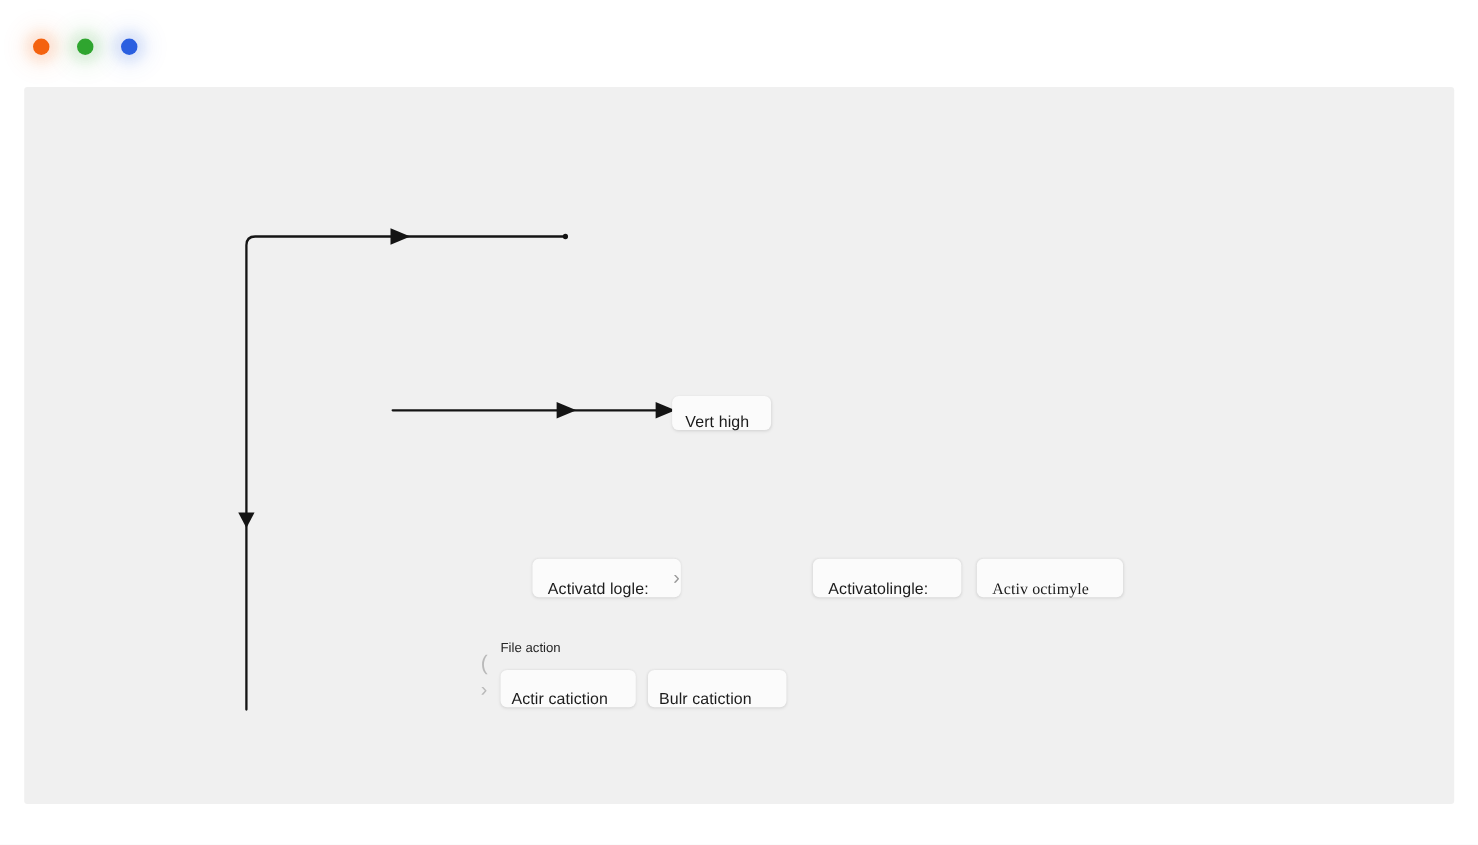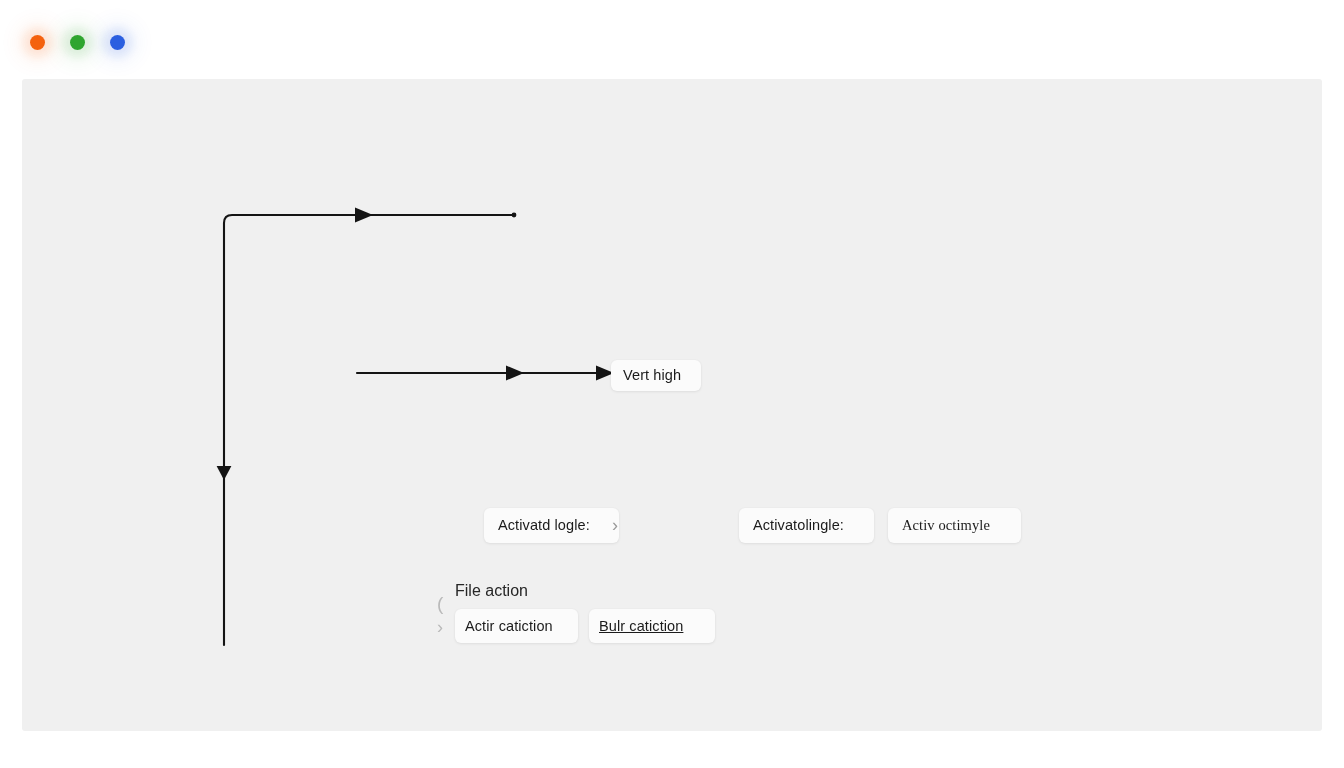--- a/index.html
+++ b/index.html
@@ -61,39 +61,39 @@
   
   .pill {
     position: absolute;
     background: #fbfbfb;
     border-radius: 6px;
     box-shadow: 0 1px 3px rgba(0,0,0,0.07), 0 0 2px rgba(0,0,0,0.04);
     color: #1b1b1b;
     font-size: 14.5px;
     line-height: 1;
     display: flex;
-    align-items: center;
+    align-items: flex-end;
     padding: 0 14px;
     box-sizing: border-box;
     white-space: nowrap;
     letter-spacing: 0.1px;
   }
 
   #pill-vert-high     { left: 611px; top: 360px; width: 90px;  height: 31px; padding-left: 12px; }
   #pill-activatd      { left: 484px; top: 508px; width: 135px; height: 35px; }
   #pill-activatoling  { left: 739px; top: 508px; width: 135px; height: 35px; }
   #pill-activ-octimy  { left: 888px; top: 508px; width: 133px; height: 35px; font-family: Liberation Serif, serif; }
   #pill-actir-arling  { left: 455px; top: 609px; width: 123px; height: 34px; padding-left: 10px; }
-  #pill-bulr-catic    { left: 589px; top: 609px; width: 126px; height: 34px; padding-left: 10px; text-decoration: underline; }
+  #pill-bulr-catic    { left: 589px; top: 609px; width: 126px; height: 34px; padding-left: 10px; }
 
   #label-file-action {
     position: absolute;
     left: 455px;
     top: 583px;
-    font-size: 16px;
+    font-size: 12px;
     color: #262626;
     line-height: 1;
     white-space: nowrap;
   }
 
   
   .glyph {
     position: absolute;
     color: #b9b9b9;
     font-size: 17px;

